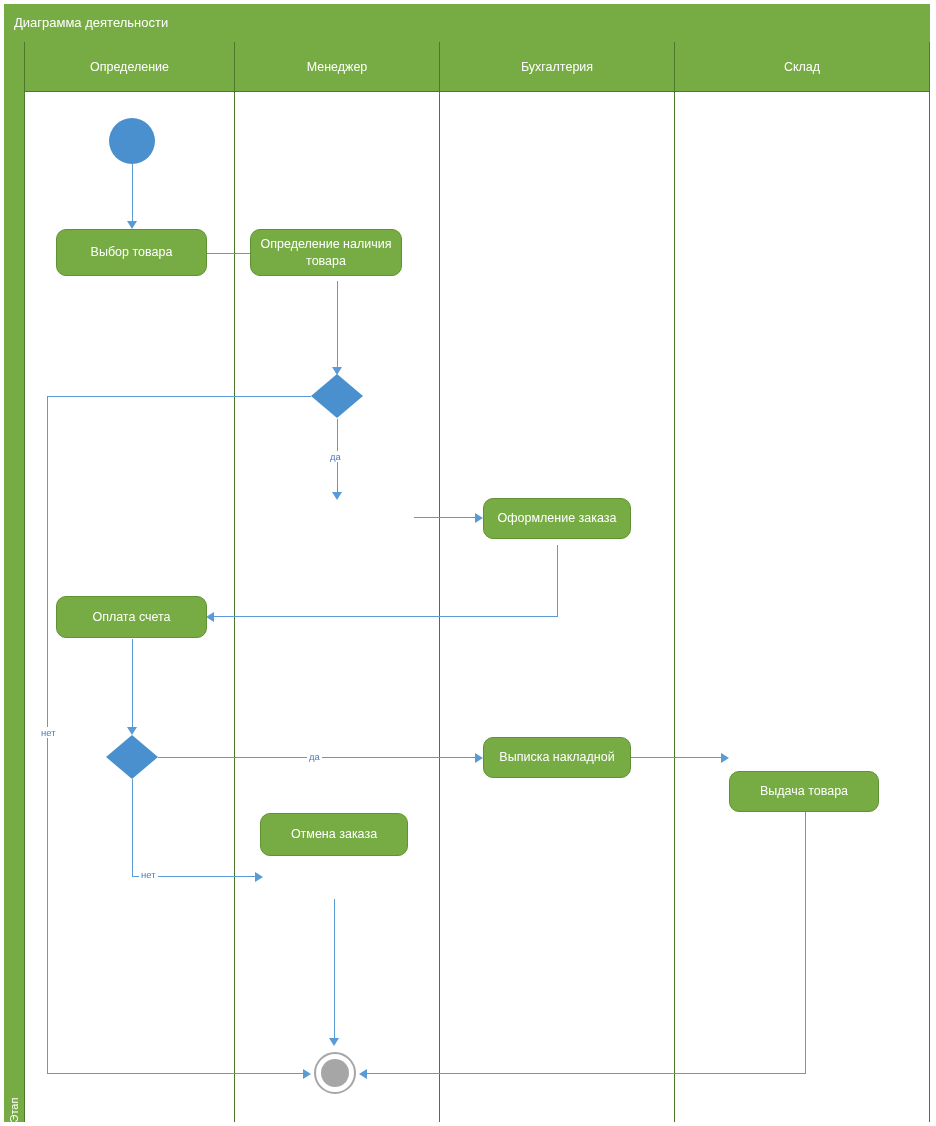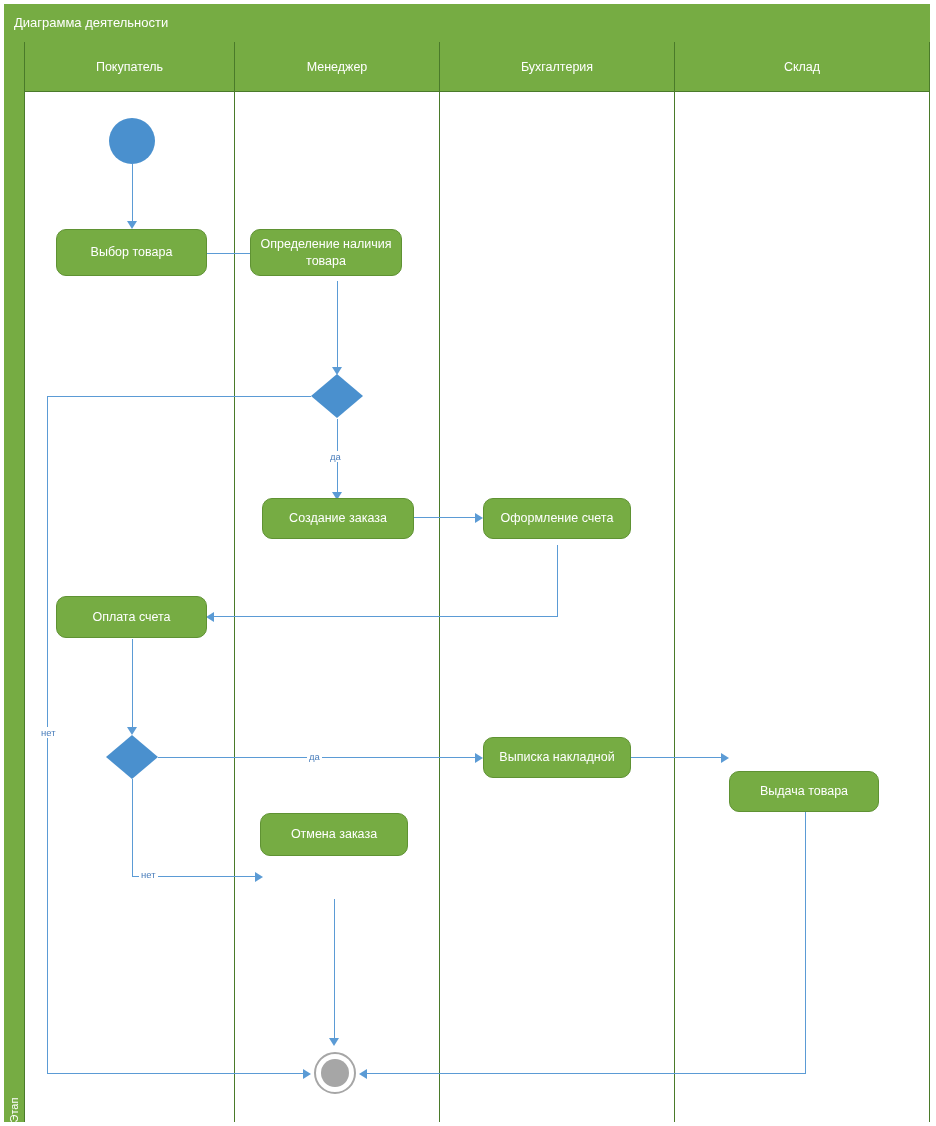--- a/index.html
+++ b/index.html
@@ -192,21 +192,21 @@
 <div id="canvas">
 
   <div class="frame"></div>
 
   <div class="title-bar">Диаграмма деятельности</div>
 
   <div class="side-band">
     <div class="side-band-label">Этап</div>
   </div>
 
-  <div class="lane-head" style="left:25px;  width:210px;">Покупатель</div>
+  <div class="lane-head" style="left:25px;  width:210px;">Определение</div>
   <div class="lane-head" style="left:235px; width:205px;">Менеджер</div>
   <div class="lane-head" style="left:440px; width:235px;">Бухгалтерия</div>
   <div class="lane-head last" style="left:675px; width:254px;">Склад</div>
 
   <div class="lane-body" style="left:25px;  width:210px;"></div>
   <div class="lane-body" style="left:235px; width:205px;"></div>
   <div class="lane-body" style="left:440px; width:235px;"></div>
   <div class="lane-body last" style="left:675px; width:254px;"></div>
 
   <div class="vline" style="left:132px; top:164px; height:58px;"></div>
@@ -258,23 +258,22 @@
   <div class="arrow down" style="left:329px; top:1038px;"></div>
 
   <div class="start-node" style="left:109px; top:118px;"></div>
 
   <div class="activity" style="left:56px;  top:229px; width:151px; height:47px;">Выбор товара</div>
 
   <div class="activity" style="left:250px; top:229px; width:152px; height:47px;">Определение наличия товара</div>
 
   <div class="decision" style="left:311px; top:374px;"></div>
 
-  <div class="activity" style="left:262px; top:498px; width:152px; height:41px;">Создание заказа</div>
-
-  <div class="activity" style="left:483px; top:498px; width:148px; height:41px;">Оформление счета</div>
+
+  <div class="activity" style="left:483px; top:498px; width:148px; height:41px;">Оформление заказа</div>
 
   <div class="activity" style="left:56px;  top:596px; width:151px; height:42px;">Оплата счета</div>
 
   <div class="decision" style="left:106px; top:735px;"></div>
 
   <div class="activity" style="left:483px; top:737px; width:148px; height:41px;">Выписка накладной</div>
 
   <div class="activity" style="left:729px; top:771px; width:150px; height:41px;">Выдача товара</div>
 
   <div class="activity" style="left:260px; top:813px; width:148px; height:43px;">Отмена заказа</div>

